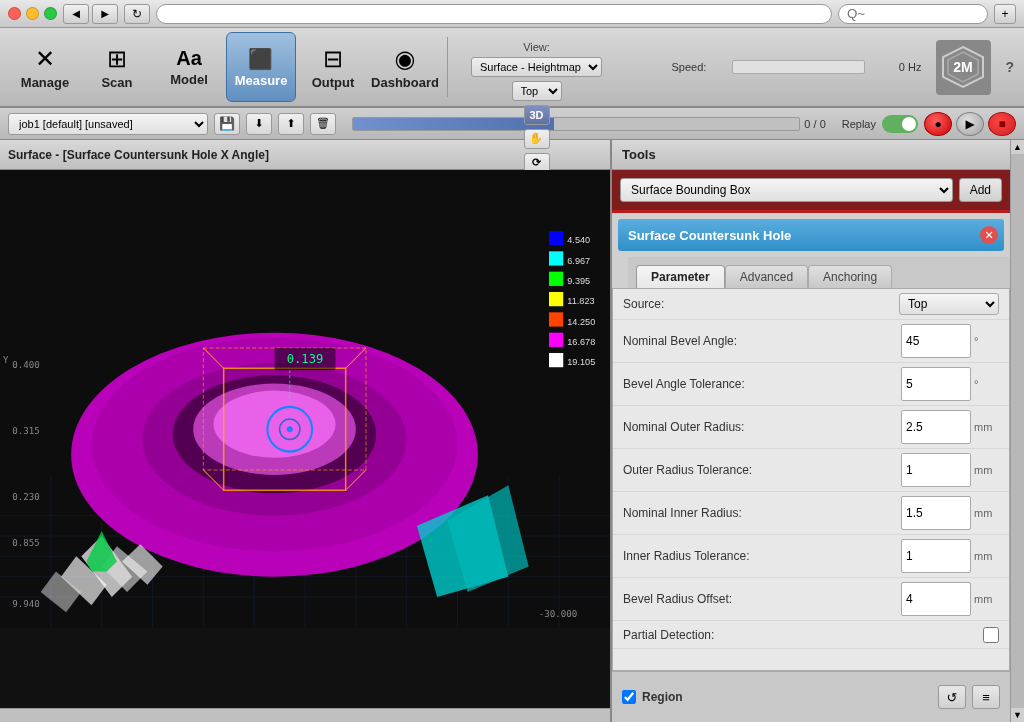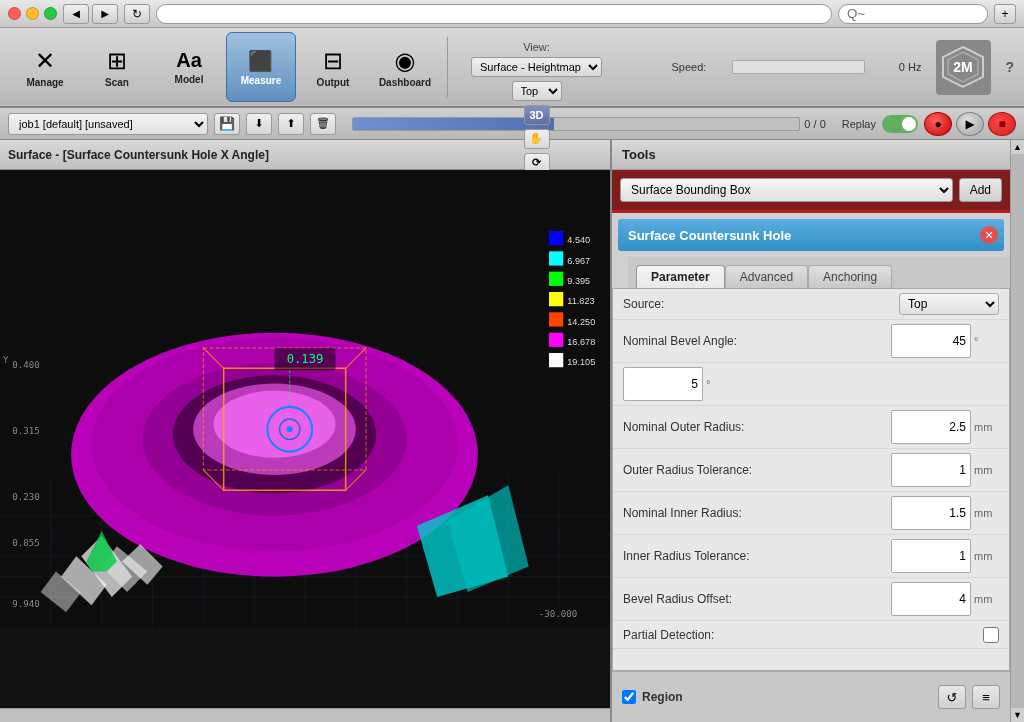--- a/index.html
+++ b/index.html
@@ -17,21 +17,21 @@
     .refresh-btn { background: linear-gradient(to bottom, #f0f0f0, #d0d0d0); border: 1px solid #999; border-radius: 3px; width: 26px; height: 20px; display: flex; align-items: center; justify-content: center; cursor: pointer; }
     .addressbar { flex: 1; background: white; border: 1px solid #999; border-radius: 10px; height: 20px; padding: 0 8px; }
     .search-bar { background: white; border: 1px solid #999; border-radius: 10px; height: 20px; width: 150px; padding: 0 8px; }
     .plus-btn { background: linear-gradient(to bottom, #f0f0f0, #d0d0d0); border: 1px solid #999; border-radius: 3px; width: 22px; height: 20px; display: flex; align-items: center; justify-content: center; cursor: pointer; }
 
     
     .toolbar { background: linear-gradient(to bottom, #d8d8d8, #b8b8b8); height: 80px; display: flex; align-items: center; padding: 0 10px; gap: 2px; border-bottom: 2px solid #888; }
     .tool-item { display: flex; flex-direction: column; align-items: center; justify-content: center; width: 70px; height: 70px; cursor: pointer; border-radius: 6px; padding: 4px; }
     .tool-item.active { background: linear-gradient(to bottom, #a0c0e0, #6090c0); border: 1px solid #4070a0; }
     .tool-icon { font-size: 24px; margin-bottom: 2px; }
-    .tool-label { font-size: 10px; color: #222; font-weight: bold; }
+    .tool-label { font-size: 13px; color: #222; font-weight: bold; }
     .tool-item.active .tool-label { color: white; }
     .tool-sep { width: 1px; height: 60px; background: #999; margin: 0 5px; }
     .status-area { margin-left: auto; display: flex; flex-direction: column; gap: 4px; width: 250px; }
     .status-row { display: flex; align-items: center; gap: 6px; font-size: 11px; }
     .status-label { width: 55px; color: #333; }
     .status-bar-bg { flex: 1; background: #e0e0e0; border: 1px solid #aaa; height: 14px; border-radius: 2px; }
     .status-value { width: 50px; text-align: right; color: #333; }
     .logo-area { display: flex; align-items: center; justify-content: center; width: 80px; }
     .logo { width: 55px; height: 55px; background: #888; border-radius: 4px; display: flex; align-items: center; justify-content: center; color: white; font-size: 18px; font-weight: bold; }
     .help-btn { font-size: 14px; font-weight: bold; color: #555; cursor: pointer; }
@@ -79,21 +79,21 @@
 
     
     .tab-bar { display: flex; padding: 4px 8px 0; background: #c8c8c8; }
     .tab { padding: 4px 14px; border: 1px solid #aaa; border-bottom: none; border-radius: 4px 4px 0 0; font-size: 12px; cursor: pointer; background: linear-gradient(to bottom, #e0e0e0, #c8c8c8); color: #444; }
     .tab.active { background: linear-gradient(to bottom, #f5f5f5, #e8e8e8); color: #222; font-weight: bold; border-color: #999; }
     
     
     .params-area { background: #e8e8e8; flex: 1; overflow-y: auto; border: 1px solid #aaa; margin: 0; }
     .param-row { display: flex; align-items: center; padding: 4px 10px; border-bottom: 1px solid #d8d8d8; min-height: 28px; }
     .param-label { flex: 1; font-size: 12px; color: #333; }
-    .param-input { width: 80px; background: white; border: 1px solid #aaa; border-radius: 2px; height: 20px; text-align: right; padding: 16px 4px; font-size: 12px; }
+    .param-input { width: 70px; background: white; border: 1px solid #aaa; border-radius: 2px; height: 20px; padding: 16px 4px; font-size: 12px; }
     .param-unit { width: 25px; font-size: 11px; color: #666; margin-left: 3px; }
     .param-select { width: 100px; background: linear-gradient(to bottom, #f5f5f5, #e0e0e0); border: 1px solid #aaa; border-radius: 3px; height: 22px; padding: 0 4px; font-size: 12px; }
     .param-checkbox { width: 16px; height: 16px; }
     
     
     .params-footer { background: #c8c8c8; padding: 13px 10px; display: flex; align-items: center; gap: 6px; border-top: 1px solid #aaa; }
     .footer-checkbox { width: 14px; height: 14px; }
     .footer-label { font-size: 12px; color: #333; font-weight: bold; }
     .footer-btns { margin-left: auto; display: flex; gap: 6px; }
     .footer-btn { background: linear-gradient(to bottom, #e8e8e8, #d0d0d0); border: 1px solid #999; border-radius: 3px; width: 28px; height: 24px; display: flex; align-items: center; justify-content: center; cursor: pointer; font-size: 13px; }
@@ -349,20 +349,21 @@
           </select>
         </div>
 
         <div class="param-row">
           <span class="param-label">Nominal Bevel Angle:</span>
           <input class="param-input" type="text" value="45" style="">
           <span class="param-unit">°</span>
         </div>
 
         <div class="param-row">
+          <span class="param-label">Bevel Angle Tolerance:</span>
           <input class="param-input" type="text" value="5" style="">
           <span class="param-unit">°</span>
         </div>
 
         <div class="param-row">
           <span class="param-label">Nominal Outer Radius:</span>
           <input class="param-input" type="text" value="2.5" style="">
           <span class="param-unit">mm</span>
         </div>
 

